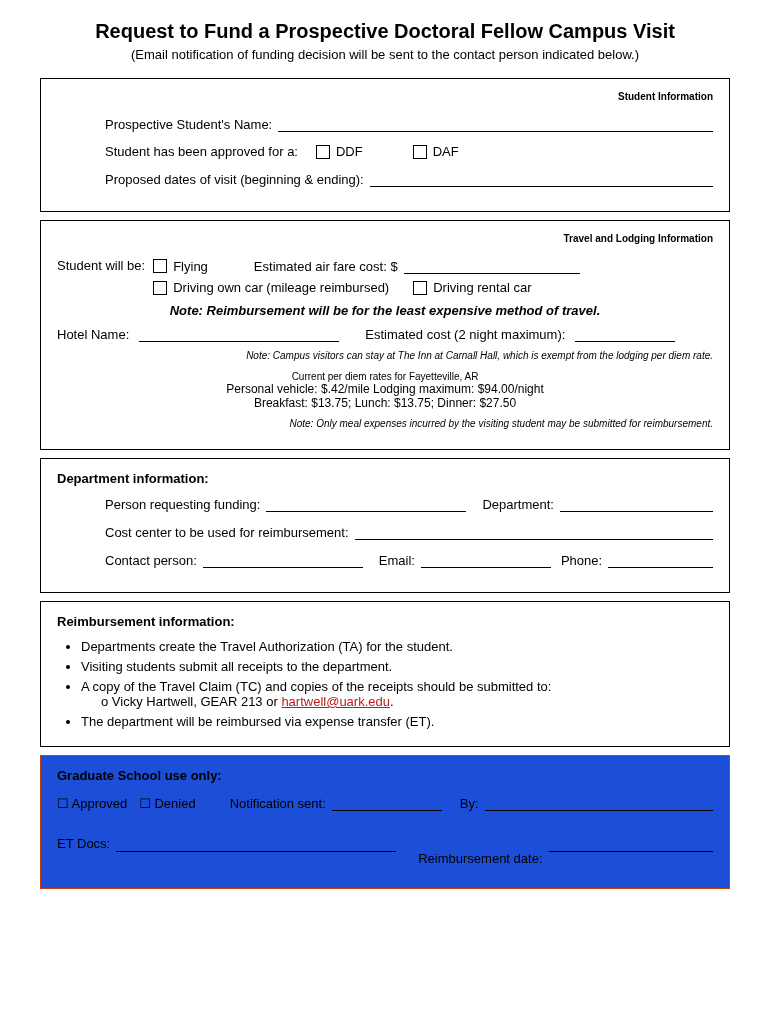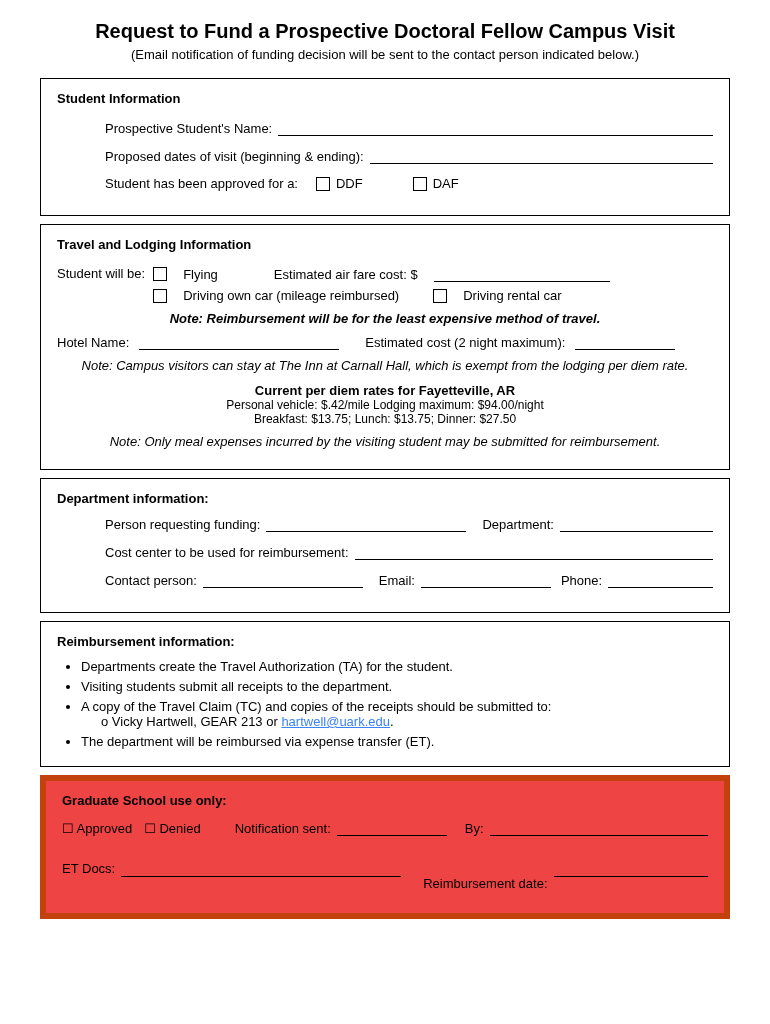--- a/index.html
+++ b/index.html
@@ -22,22 +22,22 @@
       text-align: center;
       font-size: 13px;
       margin-bottom: 16px;
     }
     .section {
       border: 1px solid #000;
       margin-bottom: 8px;
       padding: 12px 16px;
     }
     .section-title {
-      text-align: left;
-      font-size: 13px;
+      text-align: right;
+      font-size: 10px;
       font-weight: bold;
       margin-bottom: 14px;
     }
     .form-row {
       display: flex;
       align-items: center;
       margin-bottom: 12px;
       flex-wrap: wrap;
     }
     .form-row label {
@@ -73,48 +73,48 @@
       margin-bottom: 8px;
     }
     .travel-options {
       display: flex;
       flex-direction: column;
       gap: 6px;
     }
     .travel-option-line {
       display: flex;
       align-items: center;
-      gap: 16px;
+      gap: 6px;
     }
     .note-italic {
       font-style: italic;
       font-weight: bold;
       text-align: center;
       margin: 8px 0;
       font-size: 13px;
     }
     .note-italic-normal {
       font-style: italic;
-      text-align: center;
+      text-align: right;
       margin: 8px 0;
-      font-size: 13px;
+      font-size: 10px;
     }
     .hotel-row {
       display: flex;
       align-items: center;
       gap: 10px;
       margin-bottom: 8px;
     }
     .per-diem-block {
       text-align: center;
       margin: 10px 0 6px 0;
     }
     .per-diem-title {
-      font-weight: bold;
-      font-size: 13px;
+      font-weight: normal;
+      font-size: 10px;
     }
     .per-diem-details {
       font-size: 12px;
     }
     .dept-section-title {
       font-weight: bold;
       margin-bottom: 10px;
       font-size: 13px;
     }
     .reimb-section-title {
@@ -131,26 +131,26 @@
       margin-bottom: 5px;
     }
     .sub-list {
       list-style: none;
       padding-left: 20px;
     }
     .sub-list li::before {
       content: 'o  ';
     }
     a {
-      color: #3b82f6;
+      color: #b91c1c;
       text-decoration: underline;
     }
     .gs-section {
-      background: #ef4444;
-      border: 6px solid #c2410c;
+      background: #1d4ed8;
+      border: 1px solid #c2410c;
       padding: 12px 16px;
     }
     .gs-title {
       font-weight: bold;
       margin-bottom: 12px;
       font-size: 13px;
     }
     .gs-row {
       display: flex;
       align-items: center;
@@ -166,36 +166,36 @@
 
 <div class="section">
   <div class="section-title">Student Information</div>
 
   <div class="form-row">
     <label>Prospective Student's Name:</label>
     <input type="text" class="underline-field" style="min-width: 340px;">
   </div>
 
   <div class="form-row">
-    <label>Proposed dates of visit (beginning &amp; ending):</label>
-    <input type="text" class="underline-field" style="min-width: 300px;">
-  </div>
-
-  <div class="form-row">
     <label>Student has been approved for a:</label>
     <div style="display:flex; align-items:center; gap:20px; margin-left:12px;">
       <div class="checkbox-group">
         <span class="checkbox-box"></span>
         <span>DDF</span>
       </div>
       <div class="checkbox-group">
         <span class="checkbox-box"></span>
         <span>DAF</span>
       </div>
     </div>
+  </div>
+
+  <div class="form-row">
+    <label>Proposed dates of visit (beginning &amp; ending):</label>
+    <input type="text" class="underline-field" style="min-width: 300px;">
   </div>
 </div>
 
 <div class="section">
   <div class="section-title">Travel and Lodging Information</div>
 
   <div class="travel-row">
     <label style="white-space:nowrap; margin-right:8px;">Student will be:</label>
     <div class="travel-options">
       <div class="travel-option-line">

